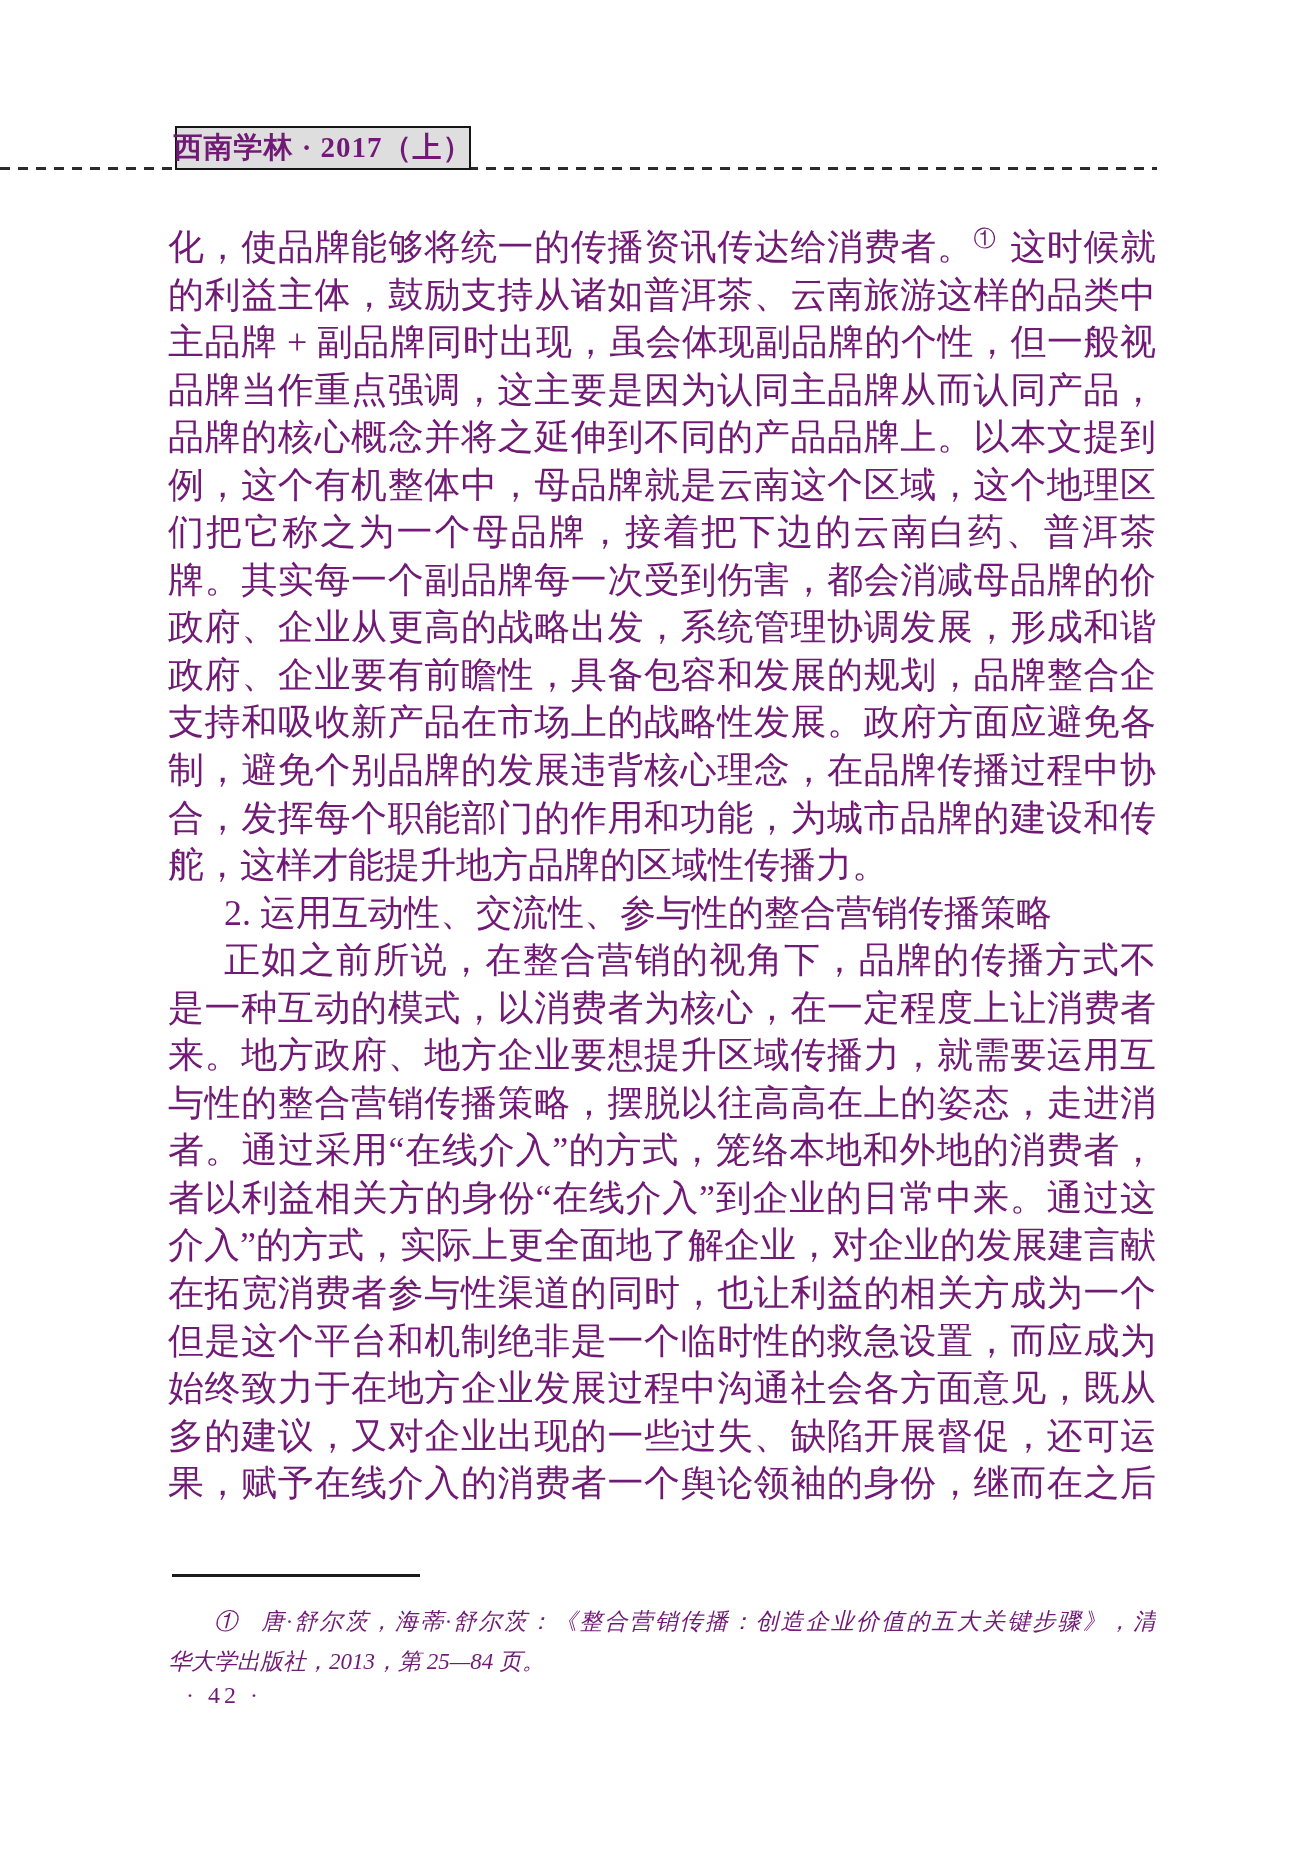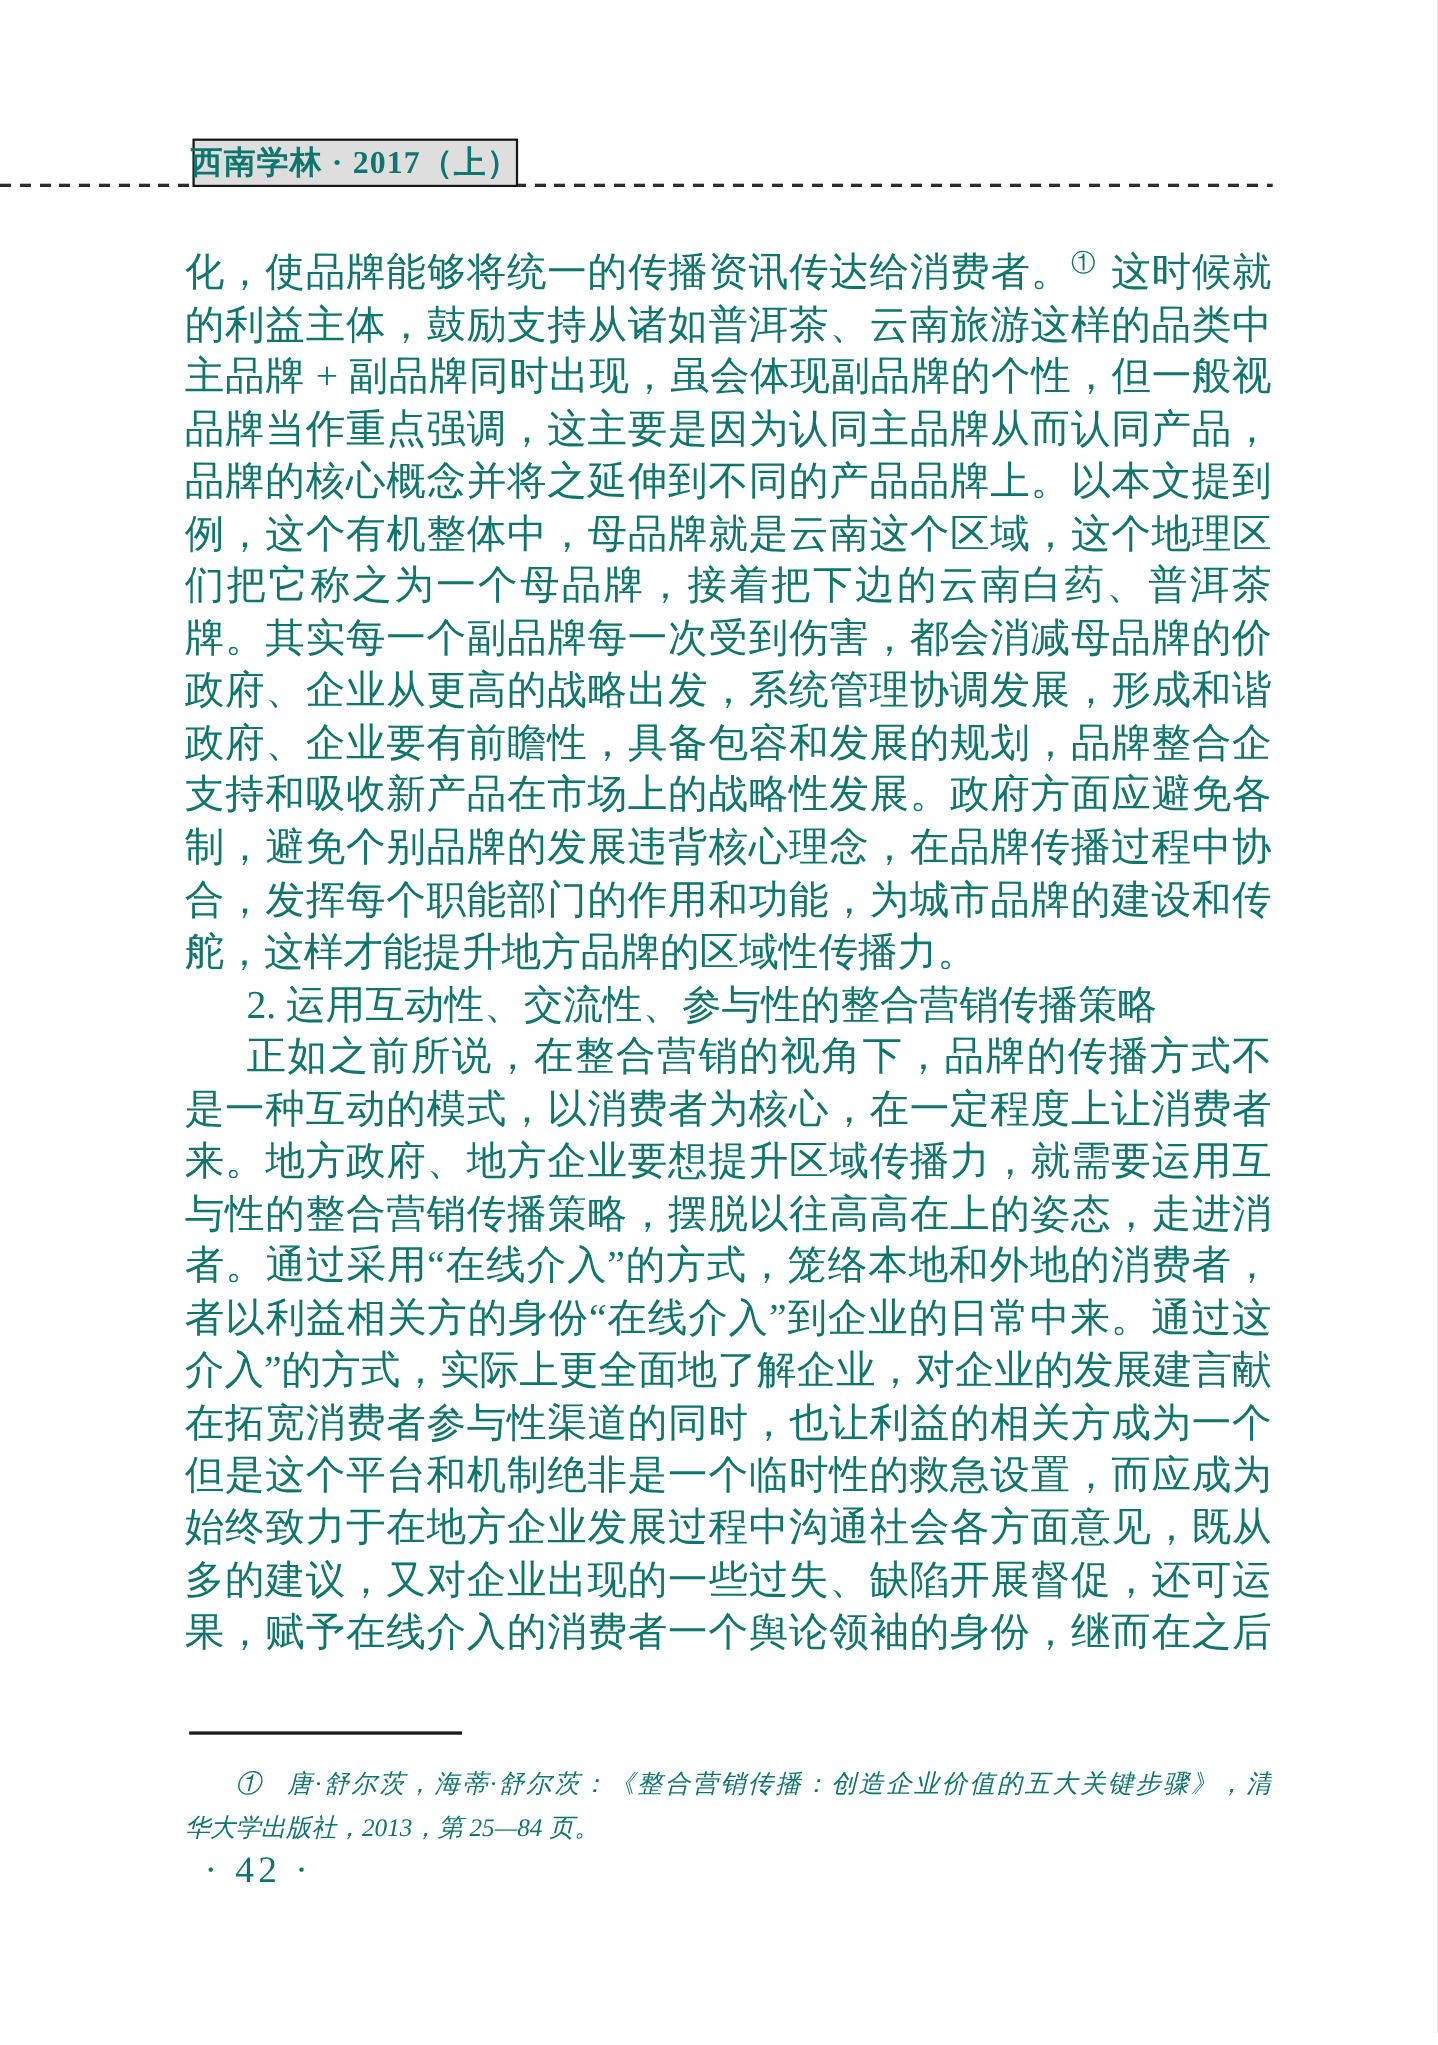--- a/index.html
+++ b/index.html
@@ -5,21 +5,21 @@
   html,body { margin:0; padding:0; }
   body {
     background:#9a9a9a;
     font-family:"Liberation Serif","DejaVu Serif",serif;
   }
   .page {
     position:relative;
     width:1307px; height:1859px;
     margin:0 auto;
     background:#ffffff;
-    color:#0f766e;
+    color:#701a75;
     overflow:hidden;
   }
   
   .top-dashes {
     position:absolute; left:0; top:167px;
     width:1157px; height:3px;
     background:repeating-linear-gradient(90deg,#2b2b2b 0 10px,transparent 10px 18px);
     z-index:1;
   }
   .header-box {
@@ -70,21 +70,21 @@
   .footnote .line {
     height:40px; line-height:40px;
     overflow:hidden;
     word-break:break-all;
     font-style:italic;
   }
   .footnote .line.ind { padding-left:46px; }
   .footnote .fn-marker { padding-right:22px; }
   .page-number {
     position:absolute; left:186px; top:1682px;
-    font-size:34px; letter-spacing:4px;
+    font-size:24px; letter-spacing:4px;
   }
 </style>
 </head>
 <body>
 
 <div class="page">
 
   <div class="top-dashes"></div>
 
   <div class="header-box">

